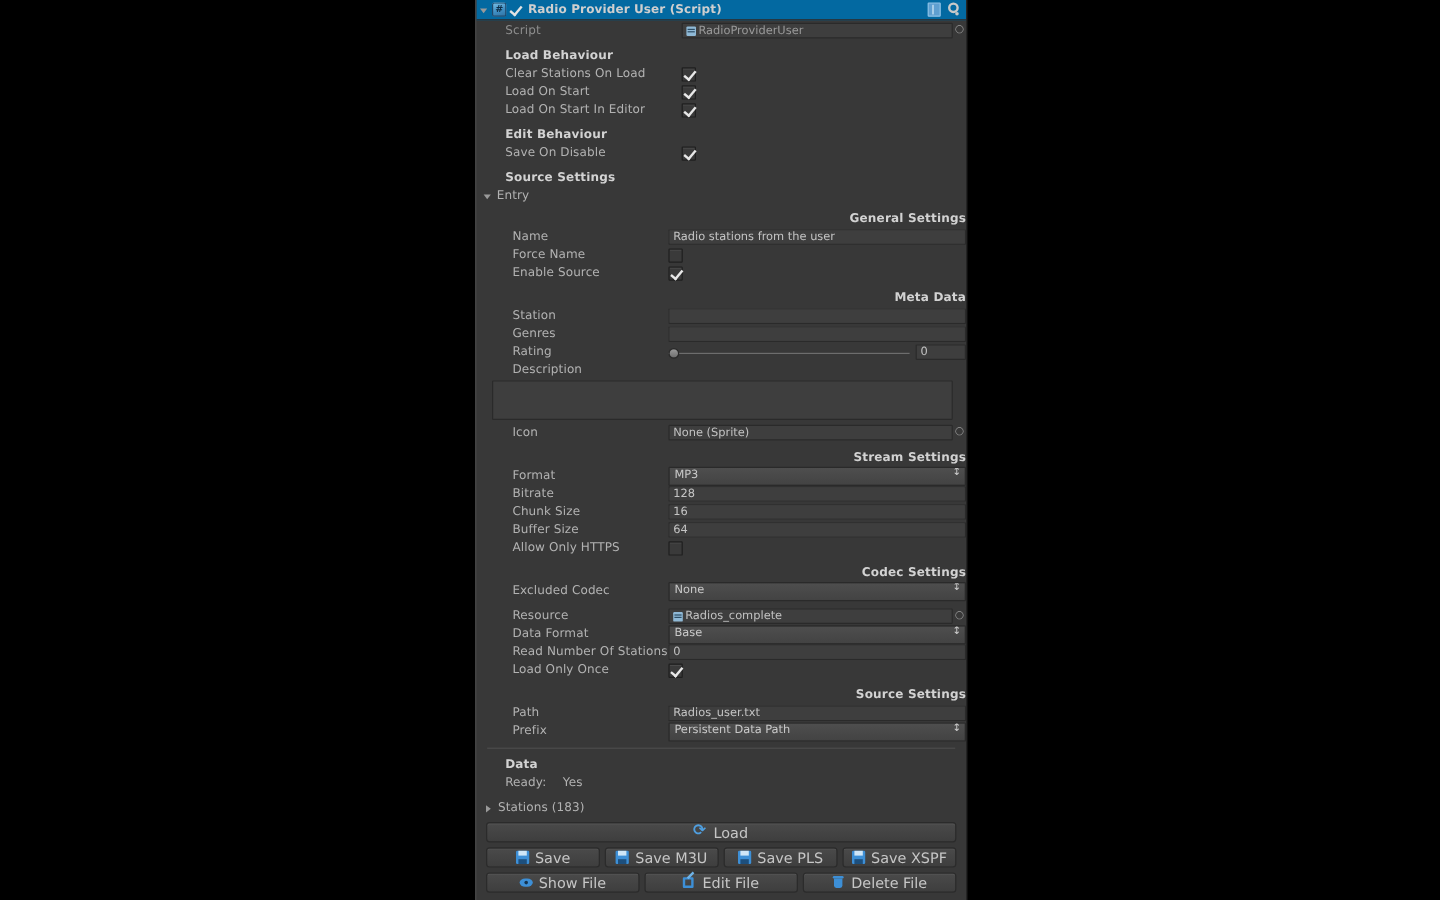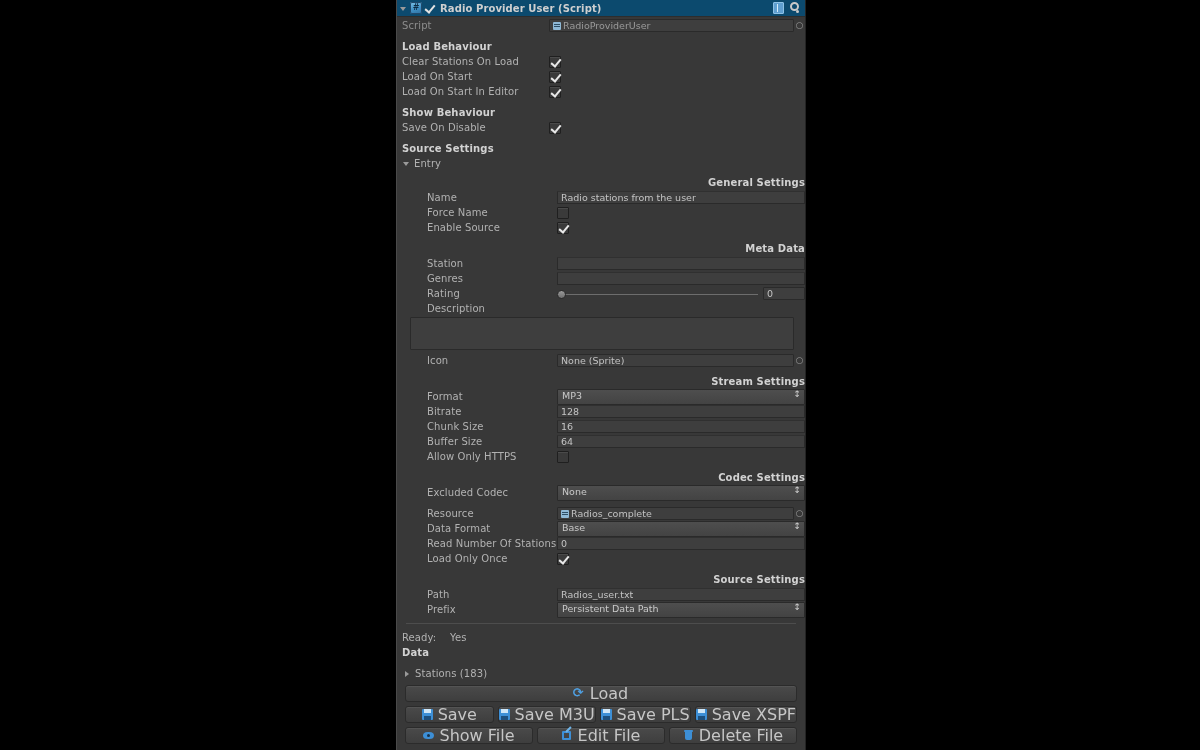--- a/index.html
+++ b/index.html
@@ -22,21 +22,21 @@
     font-size: 10px;
     box-sizing: border-box;
     border-left: 1px solid #4a4a4a;
     border-right: 1px solid #242424;
     overflow: hidden;
   }
 
   
   .comp-header {
     height: 17px;
-    background: #0c4a6e;
+    background: #0369a1;
     border-bottom: 1px solid #2d2d2d;
     display: flex;
     align-items: center;
     padding: 0 4px 0 3px;
     box-sizing: border-box;
   }
   .foldout {
     width: 9px; height: 9px;
     flex: 0 0 9px;
     position: relative;
@@ -132,21 +132,21 @@
     width: 3px; height: 3px;
     background: #c9c9c9;
     border-radius: 50%;
   }
 
   
   .row {
     display: flex;
     align-items: center;
     height: 15px;
-    padding-left: 5px;
+    padding-left: 24px;
     box-sizing: border-box;
   }
   .row.h16 { height: 16px; }
   .label {
     color: #b2b2b2;
     font-size: 10px;
     white-space: nowrap;
     flex: 0 0 auto;
     letter-spacing: 0.1px;
   }
@@ -347,21 +347,21 @@
     height: 17px;
     background: linear-gradient(#4a4a4a,#3e3e3e);
     border: 1px solid #2b2b2b;
     border-radius: 3px;
     box-sizing: border-box;
     display: flex;
     align-items: center;
     justify-content: center;
     gap: 5px;
     color: #c6c6c6;
-    font-size: 16px;
+    font-size: 12px;
     box-shadow: inset 0 1px 0 rgba(255,255,255,0.06);
     white-space: nowrap;
   }
 
   .ic { width: 11px; height: 11px; flex: 0 0 11px; position: relative; }
 
   
   .ic-refresh::before {
     content: "\27F3";
     position: absolute; left: -1px; top: -3px;
@@ -481,21 +481,21 @@
     <div class="checkbox on"></div>
   </div>
   <div class="row lv0">
     <div class="label">Load On Start In Editor</div>
     <div class="checkbox on"></div>
   </div>
 
   <div class="spacer6"></div>
 
   <div class="row lv0">
-    <div class="section-title">Show Behaviour</div>
+    <div class="section-title">Edit Behaviour</div>
   </div>
   <div class="row lv0">
     <div class="label">Save On Disable</div>
     <div class="checkbox on"></div>
   </div>
 
   <div class="spacer6"></div>
 
   <div class="row lv0">
     <div class="section-title">Source Settings</div>
@@ -630,25 +630,25 @@
     <div class="textfield field">Radios_user.txt</div>
   </div>
   <div class="row lv2">
     <div class="label">Prefix</div>
     <div class="dropdown field">Persistent Data Path</div>
   </div>
 
   <div class="divider"></div>
   <div class="spacer6"></div>
   <div class="row lv0">
+    <div class="section-title">Data</div>
+  </div>
+  <div class="row lv0">
     <div class="label" style="width:48px;">Ready:</div>
     <div class="label">Yes</div>
-  </div>
-  <div class="row lv0">
-    <div class="section-title">Data</div>
   </div>
   <div class="spacer6"></div>
   <div class="row" style="padding-left:7px;">
     <div class="foldout" style="margin-right:2px;"></div>
     <div class="label">Stations (183)</div>
   </div>
 
   <div class="btn-area">
     <div class="btn-row">
       <div class="btn">

